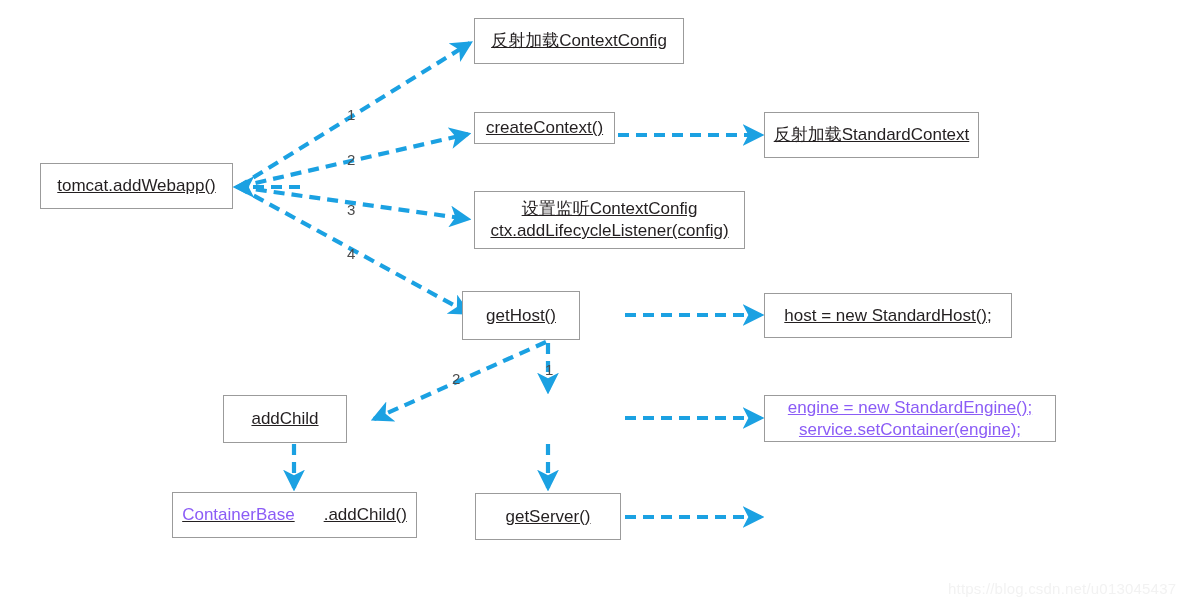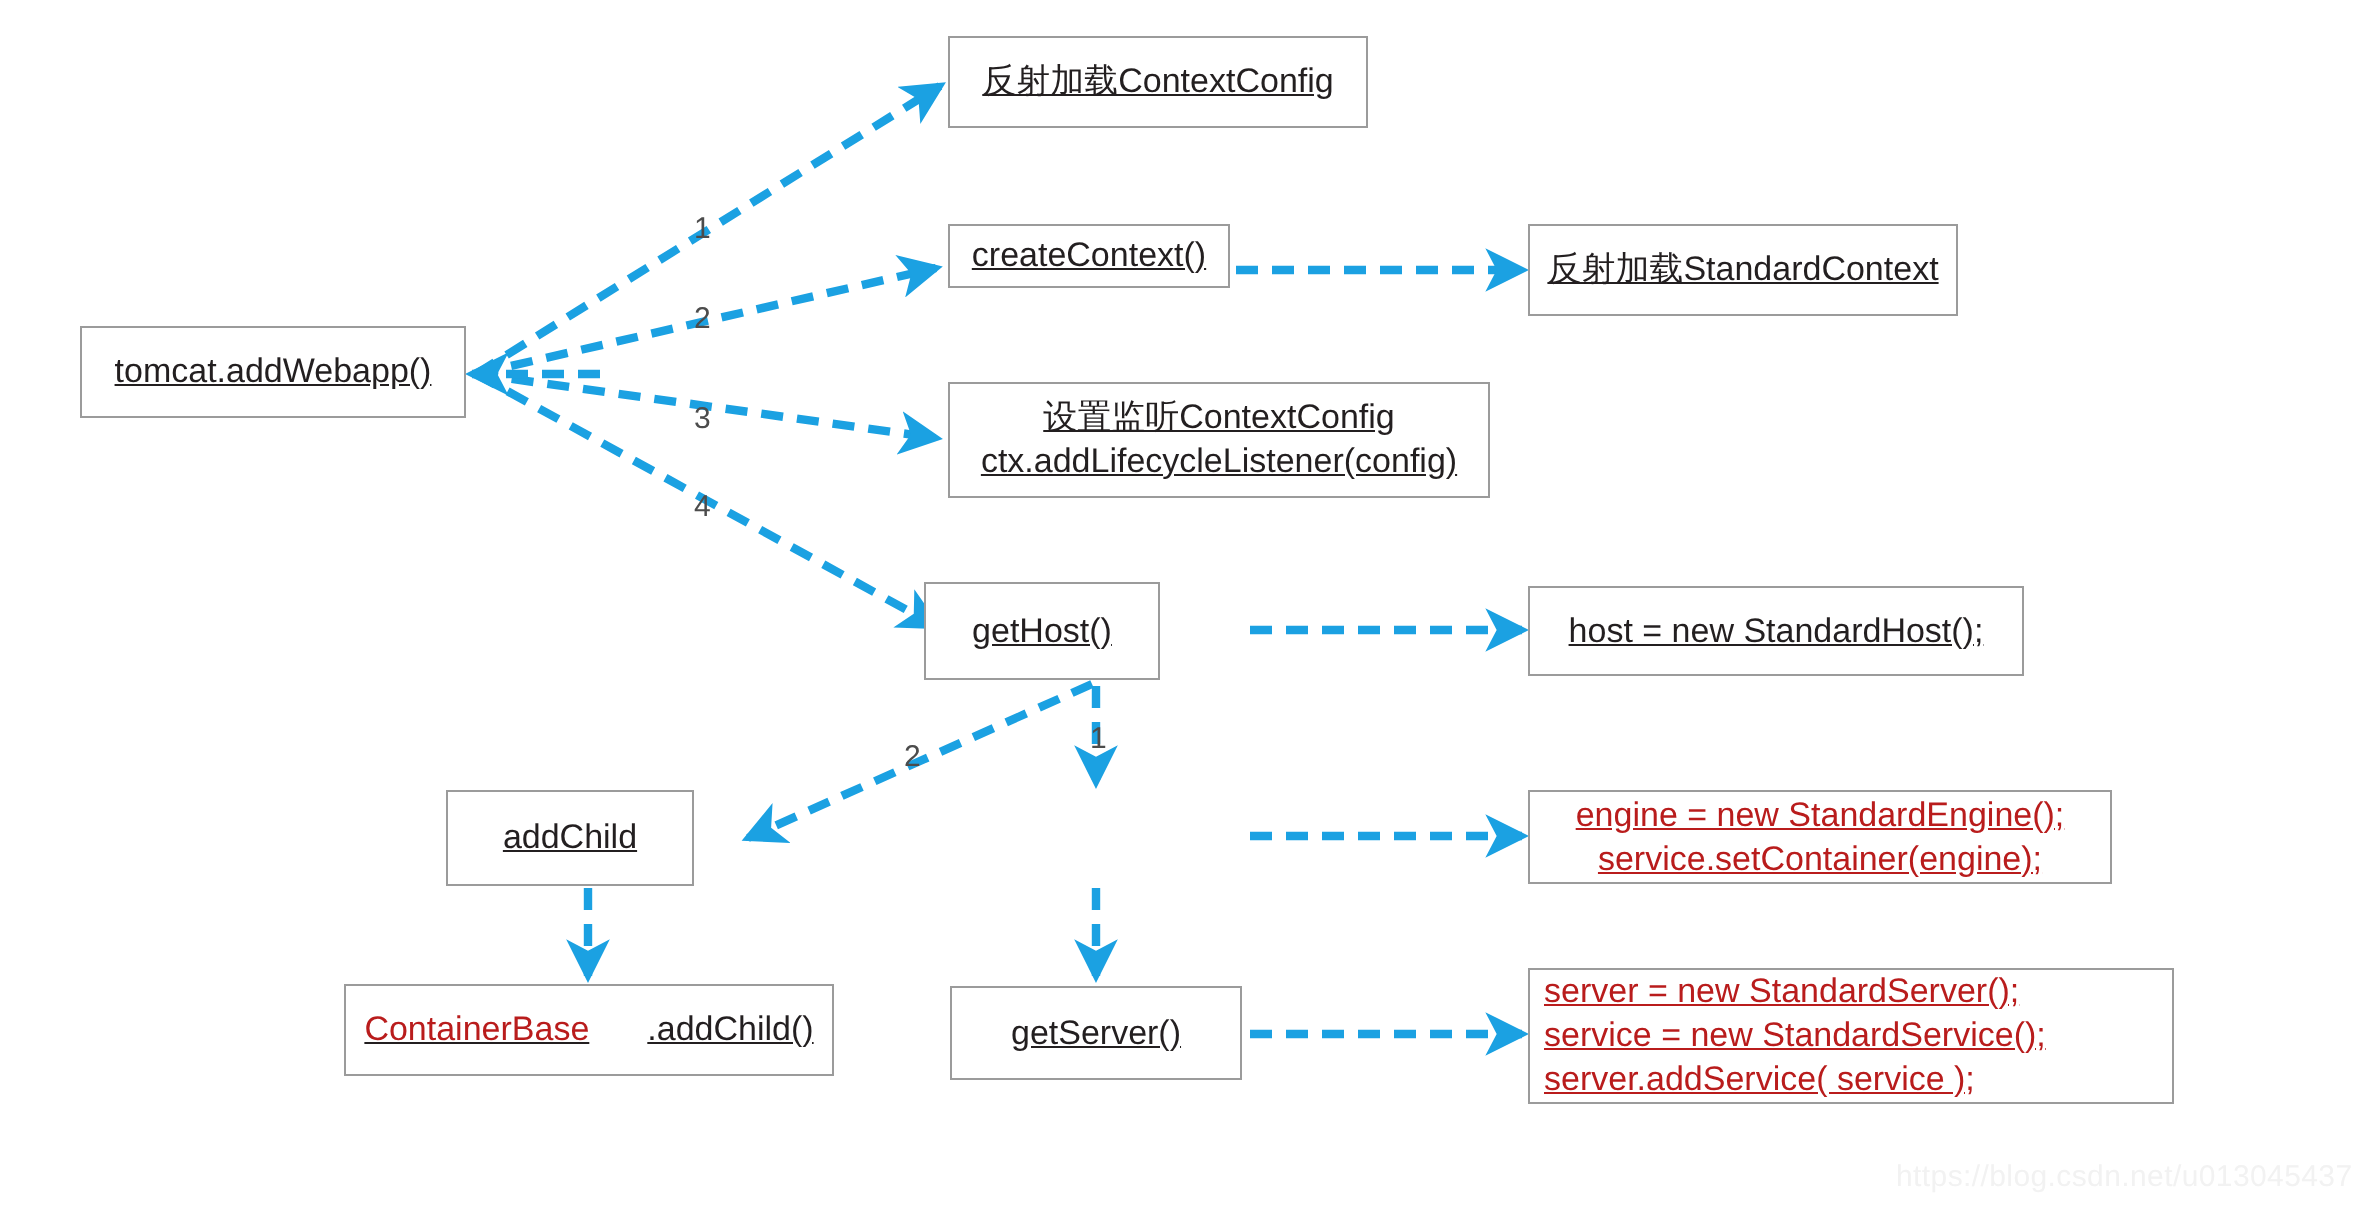--- a/index.html
+++ b/index.html
@@ -43,21 +43,21 @@
   .node .ln {
     display: block;
     text-decoration: underline;
   }
   .node.left-align {
     align-items: flex-start;
     text-align: left;
     padding-left: 7px;
   }
   .red {
-    color: #b91c1c;
+    color: #8b5cf6;
   }
   .dark {
     color: #231f20;
     margin-left: 29px;
   }
   .edge-label {
     position: absolute;
     font-size: 15px;
     color: #4c4c4c;
     line-height: 1;
@@ -150,25 +150,20 @@
   </div>
 
   <div class="node" style="left:172px; top:492px; width:245px; height:46px;">
     <span class="ln"><span class="red">ContainerBase</span><span class="dark">.addChild()</span></span>
   </div>
 
   <div class="node" style="left:475px; top:493px; width:146px; height:47px;">
     <span class="ln">getServer()</span>
   </div>
 
-  <div class="node left-align" style="left:764px; top:484px; width:323px; height:68px;">
-    <span class="ln red">server = new StandardServer();</span>
-    <span class="ln red">service = new StandardService();</span>
-    <span class="ln red">server.addService( service );</span>
-  </div>
 
   <div class="edge-label" style="left:347px; top:107px;">1</div>
   <div class="edge-label" style="left:347px; top:152px;">2</div>
   <div class="edge-label" style="left:347px; top:202px;">3</div>
   <div class="edge-label" style="left:347px; top:246px;">4</div>
 
   <div class="edge-label" style="left:545px; top:362px;">1</div>
   <div class="edge-label" style="left:452px; top:371px;">2</div>
 
   <div class="watermark" style="left:948px; top:580px;">https://blog.csdn.net/u013045437</div>

